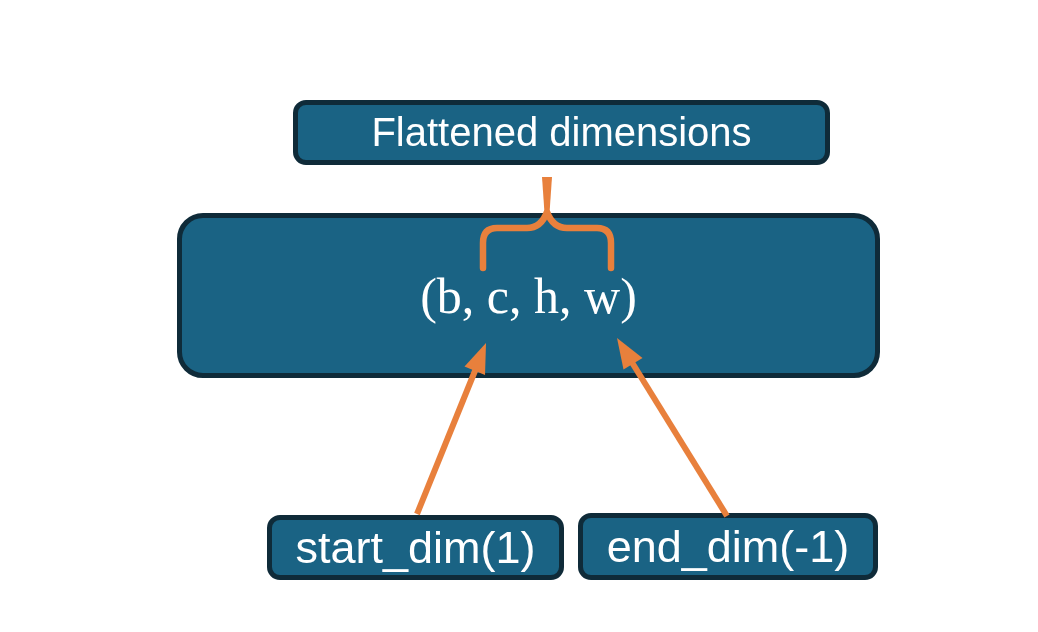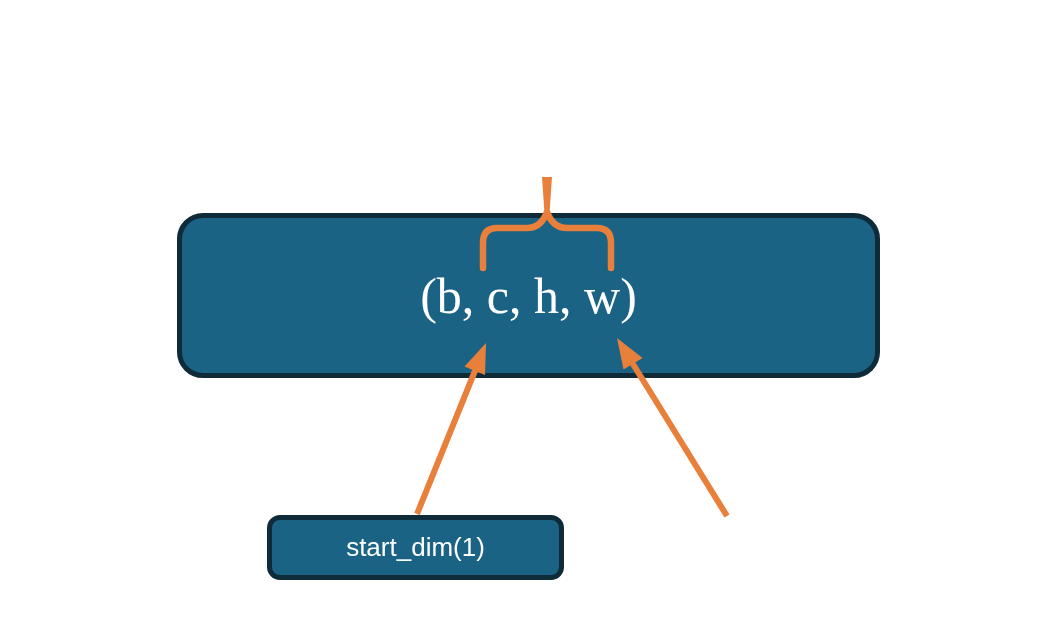--- a/index.html
+++ b/index.html
@@ -19,43 +19,49 @@
   .box{
     position:absolute;box-sizing:border-box;
     background:var(--box-fill);
     border:5px solid var(--box-border);
     color:var(--text);
     display:flex;align-items:center;justify-content:center;
     white-space:nowrap;
   }
   .title-box{left:293px;top:100px;width:537px;height:65px;border-radius:13px;font-size:40px;}
   .tensor-box{left:177px;top:213px;width:703px;height:165px;border-radius:26px;font-size:50px;font-family:Liberation Serif, serif;}
-  .small-box{border-radius:13px;font-size:26px;}
+  .small-box{border-radius:13px;font-size:45px;}
   .start-box{left:267px;top:515px;width:297px;height:65px;}
   .end-box{left:578px;top:513px;width:300px;height:67px;}
   .overlay{
     position:absolute;left:0;top:0;width:1038px;height:632px;pointer-events:none;
   }
   .orange-stroke{stroke:var(--accent-orange);fill:none;}
   .orange-fill{fill:var(--accent-orange);stroke:none;}
 </style>
 </head>
 <body>
 
 <div class="canvas">
 
+  <div class="box title-box">
+    <span>Flattened dimensions</span>
+  </div>
 
   <div class="box tensor-box">
     <span>(b, c, h, w)</span>
   </div>
 
   <div class="box small-box start-box">
     <span>start_dim(1)</span>
   </div>
 
+  <div class="box small-box end-box">
+    <span>end_dim(-1)</span>
+  </div>
 
   <svg class="overlay" viewBox="0 0 1038 632">
 
     <polygon class="orange-fill" points="542,177 552,177 549.5,213 544.5,213"></polygon>
 
     <path class="orange-stroke" stroke-width="6.5" stroke-linecap="round" stroke-linejoin="round" d="M 483 268
              L 483 243
              Q 483 228 497 228
              L 527 228
              Q 541 228 547 212

